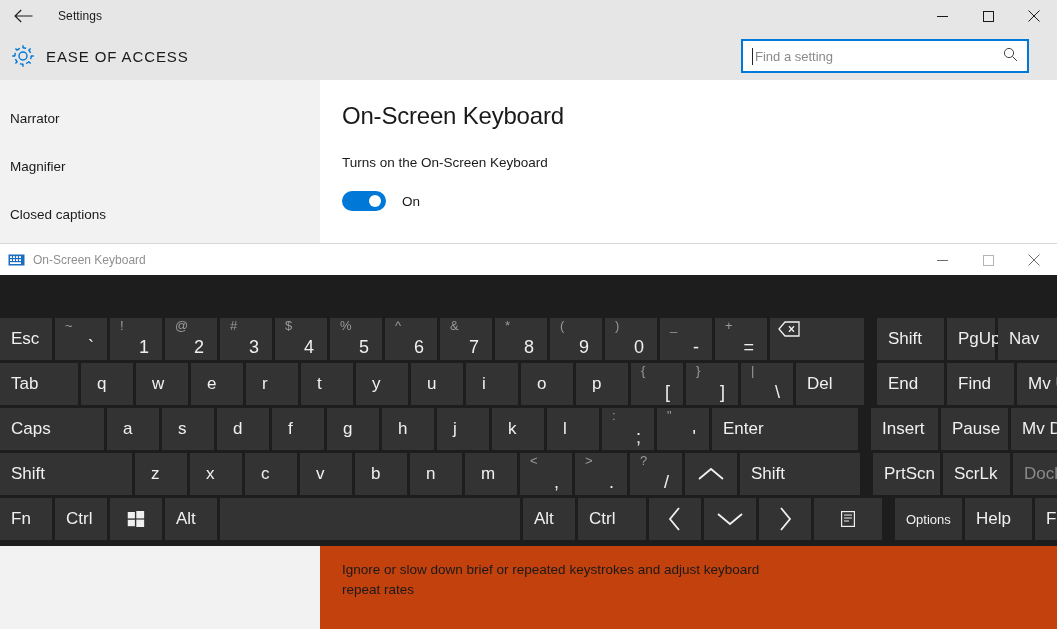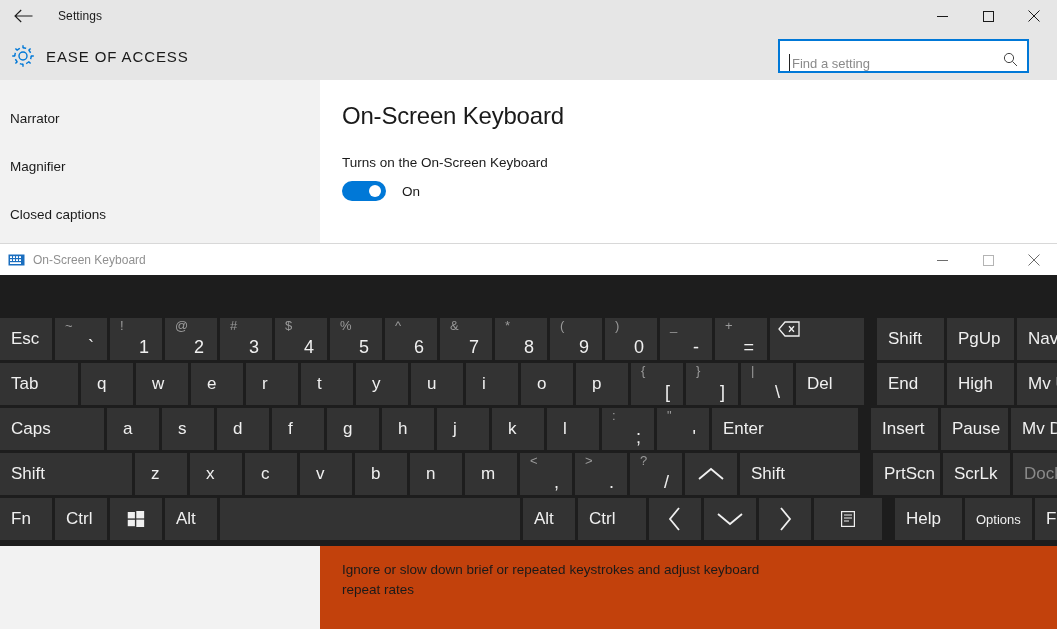--- a/index.html
+++ b/index.html
@@ -33,22 +33,22 @@
 
   .header-bar {
     height:48px; background:#e6e6e6; display:flex; align-items:center;
     position:relative;
   }
   .gear-wrap { width:46px; display:flex; align-items:center; justify-content:center; }
   .header-title {
     font-size:15px; color:#1a1a1a; letter-spacing:.9px; font-weight:400;
   }
   .search-box {
-    position:absolute; right:28px; top:7px; width:251px; height:34px;
-    background:#ffffff; border:2px solid #0078d7; display:flex; align-items:flex-end;
+    position:absolute; right:28px; top:7px; width:288px; height:34px;
+    background:#ffffff; border:2px solid #0078d7; display:flex; align-items:center;
   }
   .search-caret {
     width:1px; height:17px; background:#222; margin-left:9px;
   }
   .search-ph { font-size:13px; color:#8a8a8a; margin-left:2px; }
   .search-icon { margin-left:auto; margin-right:9px; color:#444; }
 
   .body-area { position:absolute; top:80px; left:0; right:0; bottom:0; display:flex; }
   .sidebar {
     width:320px; background:#f2f2f2; padding-top:14px; position:relative;
@@ -60,21 +60,21 @@
   .nav-item.partial { color:#1a1a1a; }
   .content {
     flex:1; background:#ffffff; padding:22px 0 0 22px; position:relative;
   }
   .content h1 {
     font-size:24px; font-weight:400; color:#1a1a1a; letter-spacing:-.2px;
   }
   .sec-desc { font-size:13.5px; color:#1a1a1a; margin-top:25px; }
   .sec-desc.wrap { max-width:420px; line-height:1.45; }
 
-  .toggle-row { display:flex; align-items:center; margin-top:11px; }
+  .toggle-row { display:flex; align-items:center; margin-top:21px; }
   .toggle {
     width:44px; height:20px; border-radius:10px; position:relative;
   }
   .toggle.on { background:#0078d7; }
   .toggle.off { background:#ffffff; border:1.6px solid #333; }
   .toggle .knob { position:absolute; border-radius:50%; }
   .toggle.on .knob { width:12px; height:12px; background:#fff; right:5px; top:4px; }
   .toggle.off .knob { width:10px; height:10px; background:#333; left:5px; top:3.2px; }
   .toggle-label { font-size:13.5px; color:#1a1a1a; margin-left:16px; }
 
@@ -305,21 +305,21 @@
         <div class="key" style="width: 94px;">
           <span class="icon-tl"><svg width="22" height="16" viewBox="0 0 22 16">
               <path d="M7 1 L21 1 L21 15 L7 15 L1 8 Z" fill="none" stroke="#f0f0f0" stroke-width="1.3"></path>
               <path d="M11 5.2 L16 10.8 M16 5.2 L11 10.8" stroke="#f0f0f0" stroke-width="1.3"></path>
             </svg></span>
         </div>
         <div class="spacer" style="width: 10px;"></div>
         <div class="key" style="width: 67px;">
           <span class="lbl">Shift</span>
         </div>
-        <div class="key" style="width: 67px; padding-left: 32px;">
+        <div class="key" style="width: 48px; padding-left: 32px;">
           <span class="lbl">PgUp</span>
         </div>
         <div class="key" style="width: 67px;">
           <span class="lbl">Nav</span>
         </div>
       </div>
       <div class="krow">
         <div class="key" style="width: 78px;">
           <span class="lbl">Tab</span>
         </div>
@@ -366,21 +366,21 @@
           <span class="main">\</span>
         </div>
         <div class="key" style="width: 68px;">
           <span class="lbl">Del</span>
         </div>
         <div class="spacer" style="width: 10px;"></div>
         <div class="key" style="width: 67px;">
           <span class="lbl">End</span>
         </div>
         <div class="key" style="width: 67px;">
-          <span class="lbl">High</span>
+          <span class="lbl">Find</span>
         </div>
         <div class="key" style="width: 67px;">
           <span class="lbl">Mv Up</span>
         </div>
       </div>
       <div class="krow">
         <div class="key" style="width: 104px;">
           <span class="lbl">Caps</span>
         </div>
         <div class="key" style="width: 52px;">
@@ -541,23 +541,23 @@
         <div class="key" style="width: 68px;">
           <span class="centericon">
             <svg width="14" height="16" viewBox="0 0 14 16">
               <rect x="0.6" y="0.6" width="12.8" height="14.8" fill="none" stroke="#f0f0f0" stroke-width="1.2"></rect>
               <path d="M3 4 H11 M3 7 H11 M3 10 H8" stroke="#f0f0f0" stroke-width="1.2"></path>
             </svg>
           </span>
         </div>
         <div class="spacer" style="width: 10px;"></div>
         <div class="key" style="width: 67px;">
+          <span class="lbl sm">Options</span>
+        </div>
+        <div class="key" style="width: 67px;">
           <span class="lbl">Help</span>
         </div>
         <div class="key" style="width: 67px;">
-          <span class="lbl sm">Options</span>
-        </div>
-        <div class="key" style="width: 67px;">
           <span class="lbl">Fade</span>
         </div>
       </div>
     </div>
 </div>
 
 </body></html>

